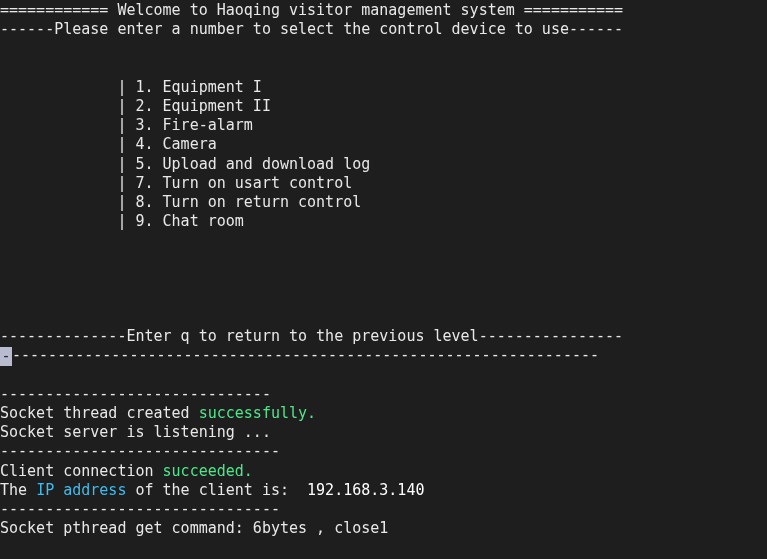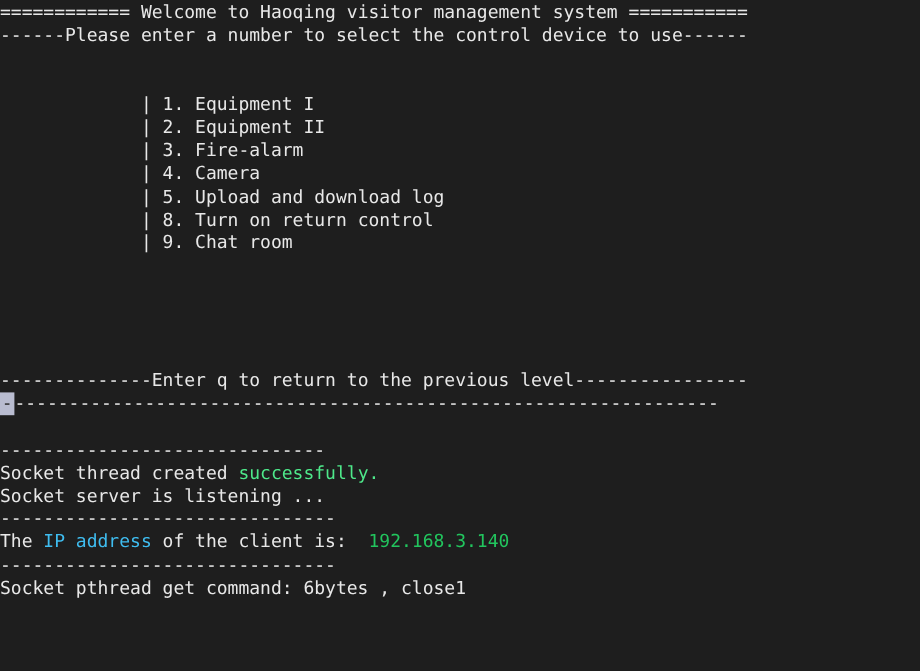--- a/index.html
+++ b/index.html
@@ -65,20 +65,21 @@
 
     <div class="row"><span class="seg">             </span><span class="seg c-default">|</span><span class="seg"> </span><span class="seg c-default">2.</span><span class="seg"> </span><span class="seg c-default">Equipment II</span></div>
 
     <div class="row"><span class="seg">             </span><span class="seg c-default">|</span><span class="seg"> </span><span class="seg c-default">3.</span><span class="seg"> </span><span class="seg c-default">Fire-alarm</span></div>
 
     <div class="row"><span class="seg">             </span><span class="seg c-default">|</span><span class="seg"> </span><span class="seg c-default">4.</span><span class="seg"> </span><span class="seg c-default">Camera</span></div>
 
     <div class="row"><span class="seg">             </span><span class="seg c-default">|</span><span class="seg"> </span><span class="seg c-default">5.</span><span class="seg"> </span><span class="seg c-default">Upload and download log</span></div>
 
 
+    <div class="row"><span class="seg">             </span><span class="seg c-default">|</span><span class="seg"> </span><span class="seg c-default">7.</span><span class="seg"> </span><span class="seg c-default">Turn on usart control</span></div>
 
     <div class="row"><span class="seg">             </span><span class="seg c-default">|</span><span class="seg"> </span><span class="seg c-default">8.</span><span class="seg"> </span><span class="seg c-default">Turn on return control</span></div>
 
     <div class="row"><span class="seg">             </span><span class="seg c-default">|</span><span class="seg"> </span><span class="seg c-default">9.</span><span class="seg"> </span><span class="seg c-default">Chat room</span></div>
 
 
     <div class="row blank"> </div>
     <div class="row blank"> </div>
     <div class="row blank"> </div>
     <div class="row blank"> </div>
@@ -91,21 +92,22 @@
     <div class="row blank"> </div>
 
     <div class="row"><span class="seg c-default">------------------------------</span></div>
 
     <div class="row"><span class="seg c-default">Socket thread created </span><span class="seg c-green" style="color: rgb(78, 232, 138); margin-top: 32px;">successfully.</span></div>
 
     <div class="row"><span class="seg c-default">Socket server is listening ...</span></div>
 
     <div class="row"><span class="seg c-default">-------------------------------</span></div>
 
+    <div class="row"><span class="seg c-default">Client connection </span><span class="seg c-green" style="color: rgb(78, 232, 138);">succeeded.</span></div>
 
-    <div class="row"><span class="seg c-default">The </span><span class="seg c-cyan" style="color: rgb(63, 189, 240);">IP address</span><span class="seg c-default"> of the client is:  </span><span class="seg c-magenta" style="color: #22c55e;">192.168.3.140</span></div>
+    <div class="row"><span class="seg c-default">The </span><span class="seg c-cyan" style="color: rgb(63, 189, 240);">IP address</span><span class="seg c-default"> of the client is:  </span><span class="seg c-magenta" style="color: #ffffff;">192.168.3.140</span></div>
 
     <div class="row"><span class="seg c-default">-------------------------------</span></div>
 
     <div class="row"><span class="seg c-default">Socket pthread get command: 6bytes , close1</span></div>
 
   </div>
 </div>
 
 </body></html>

